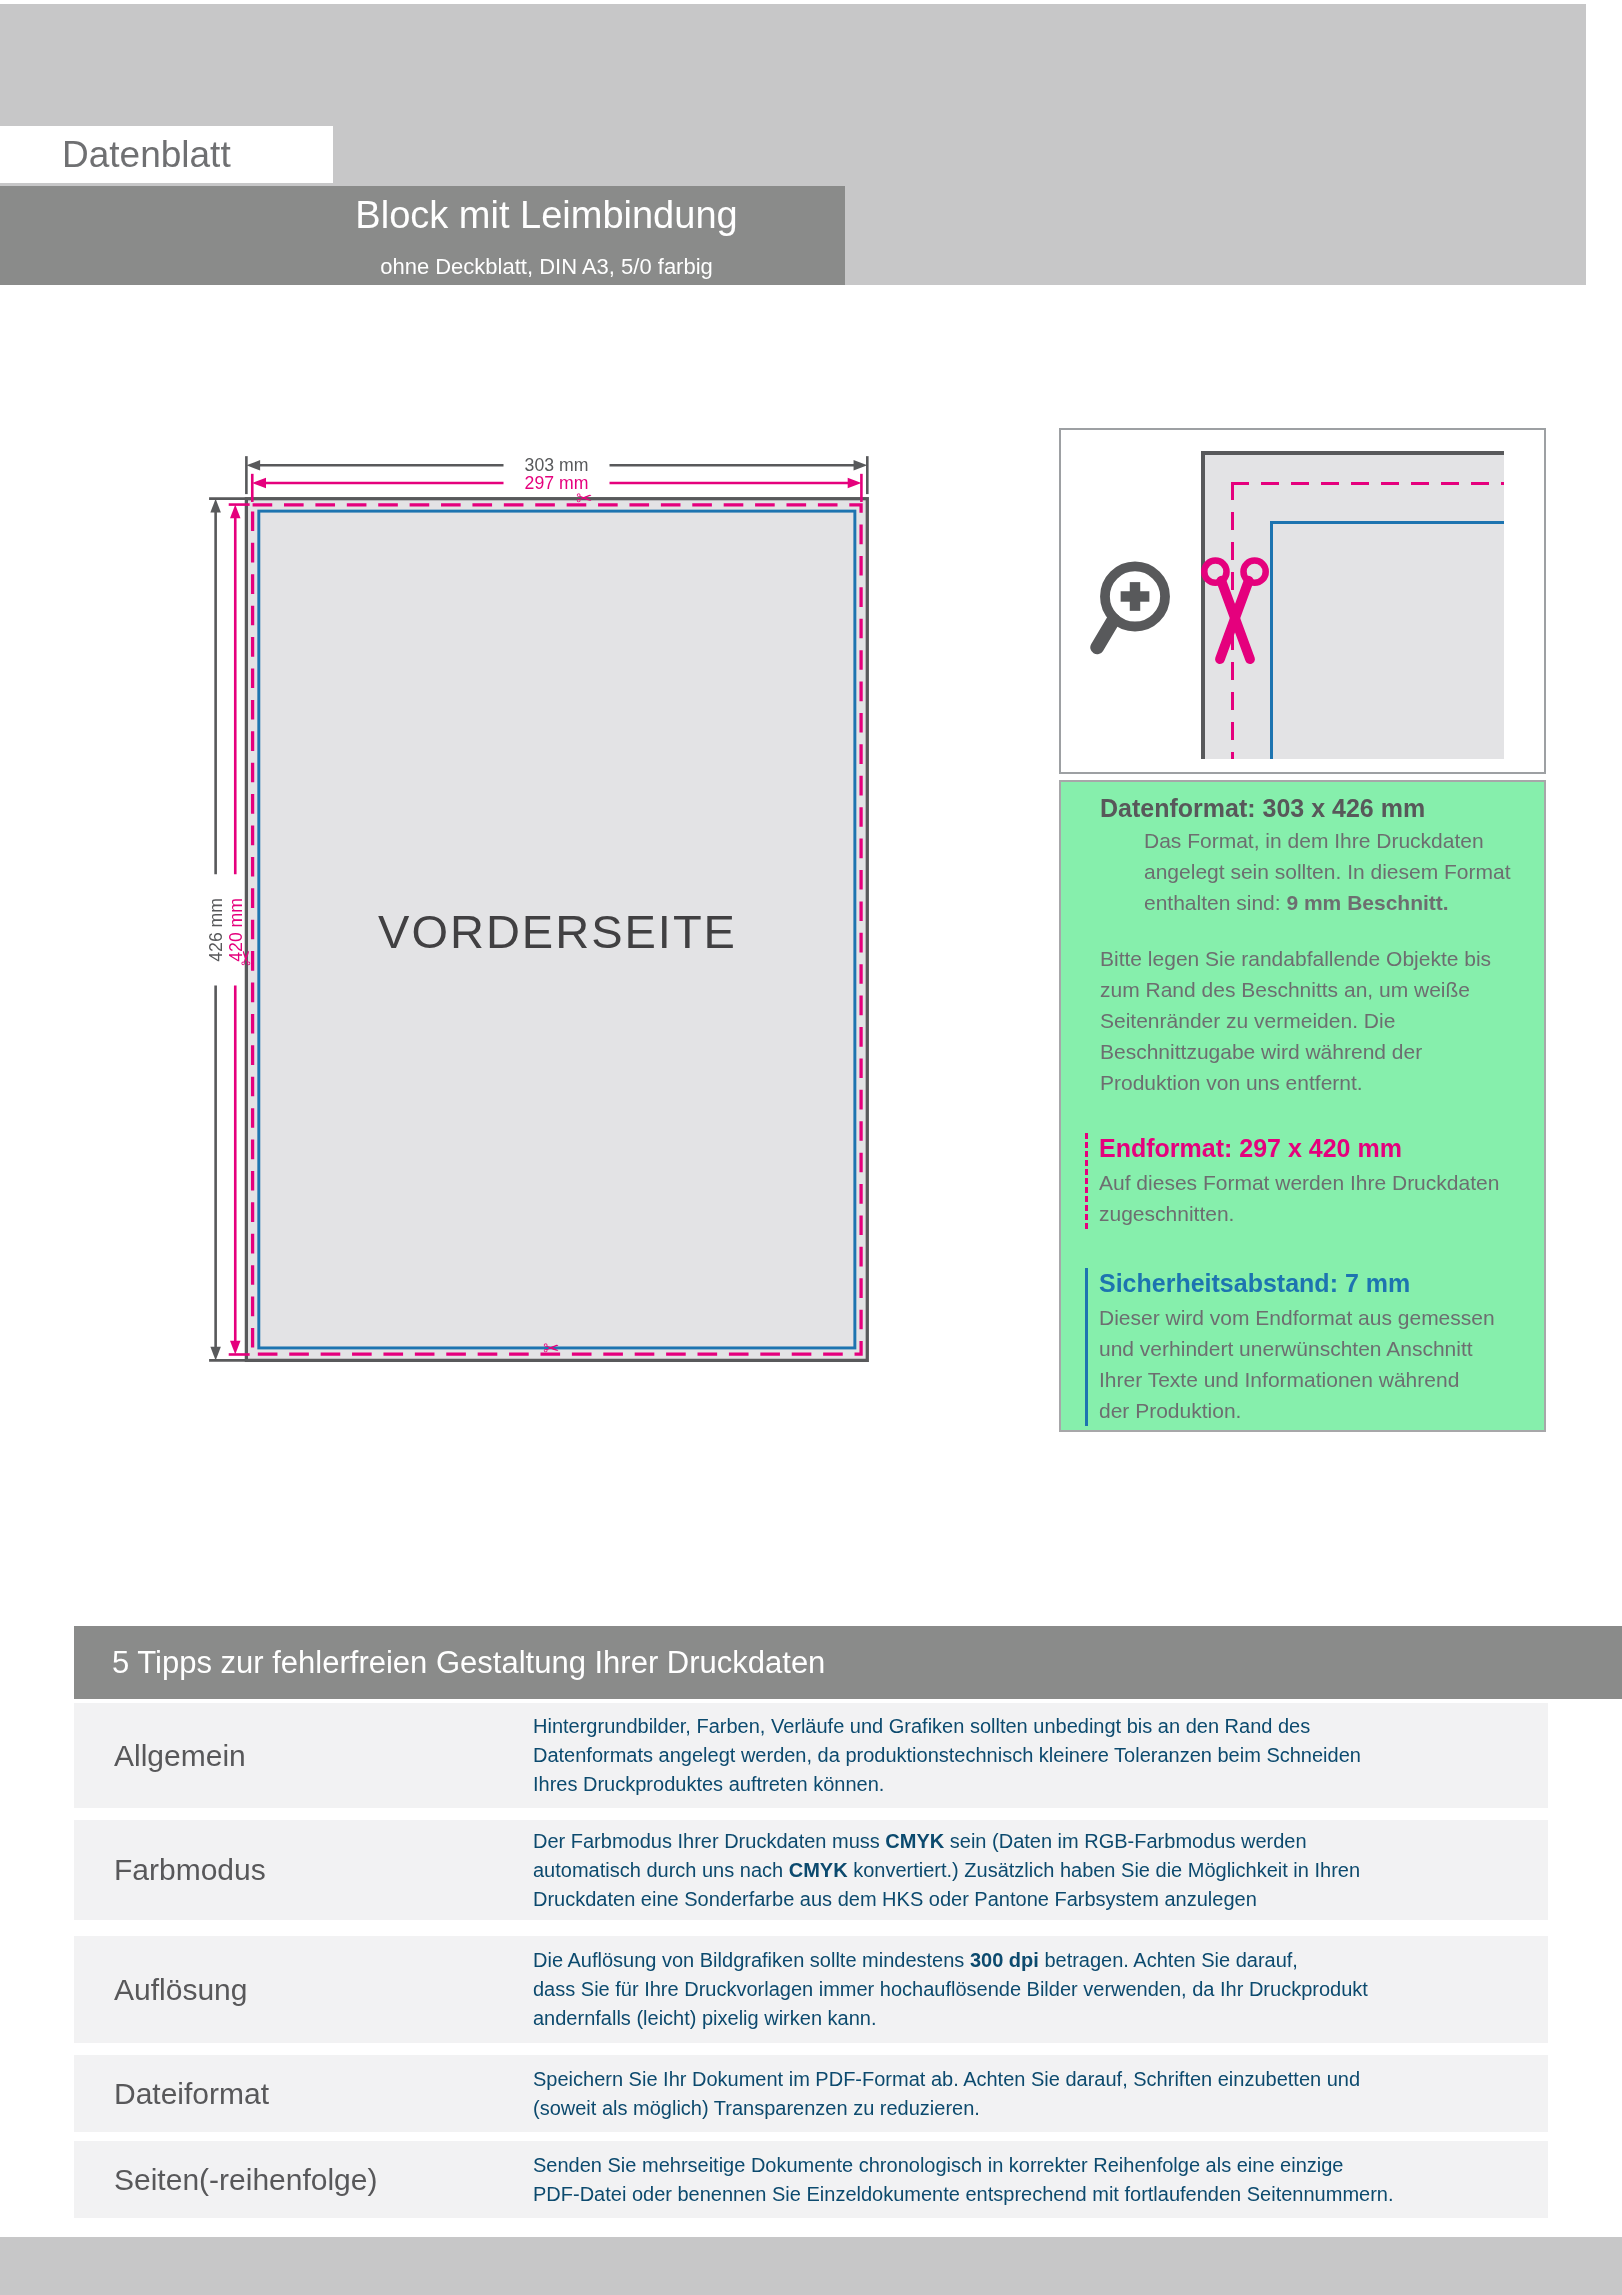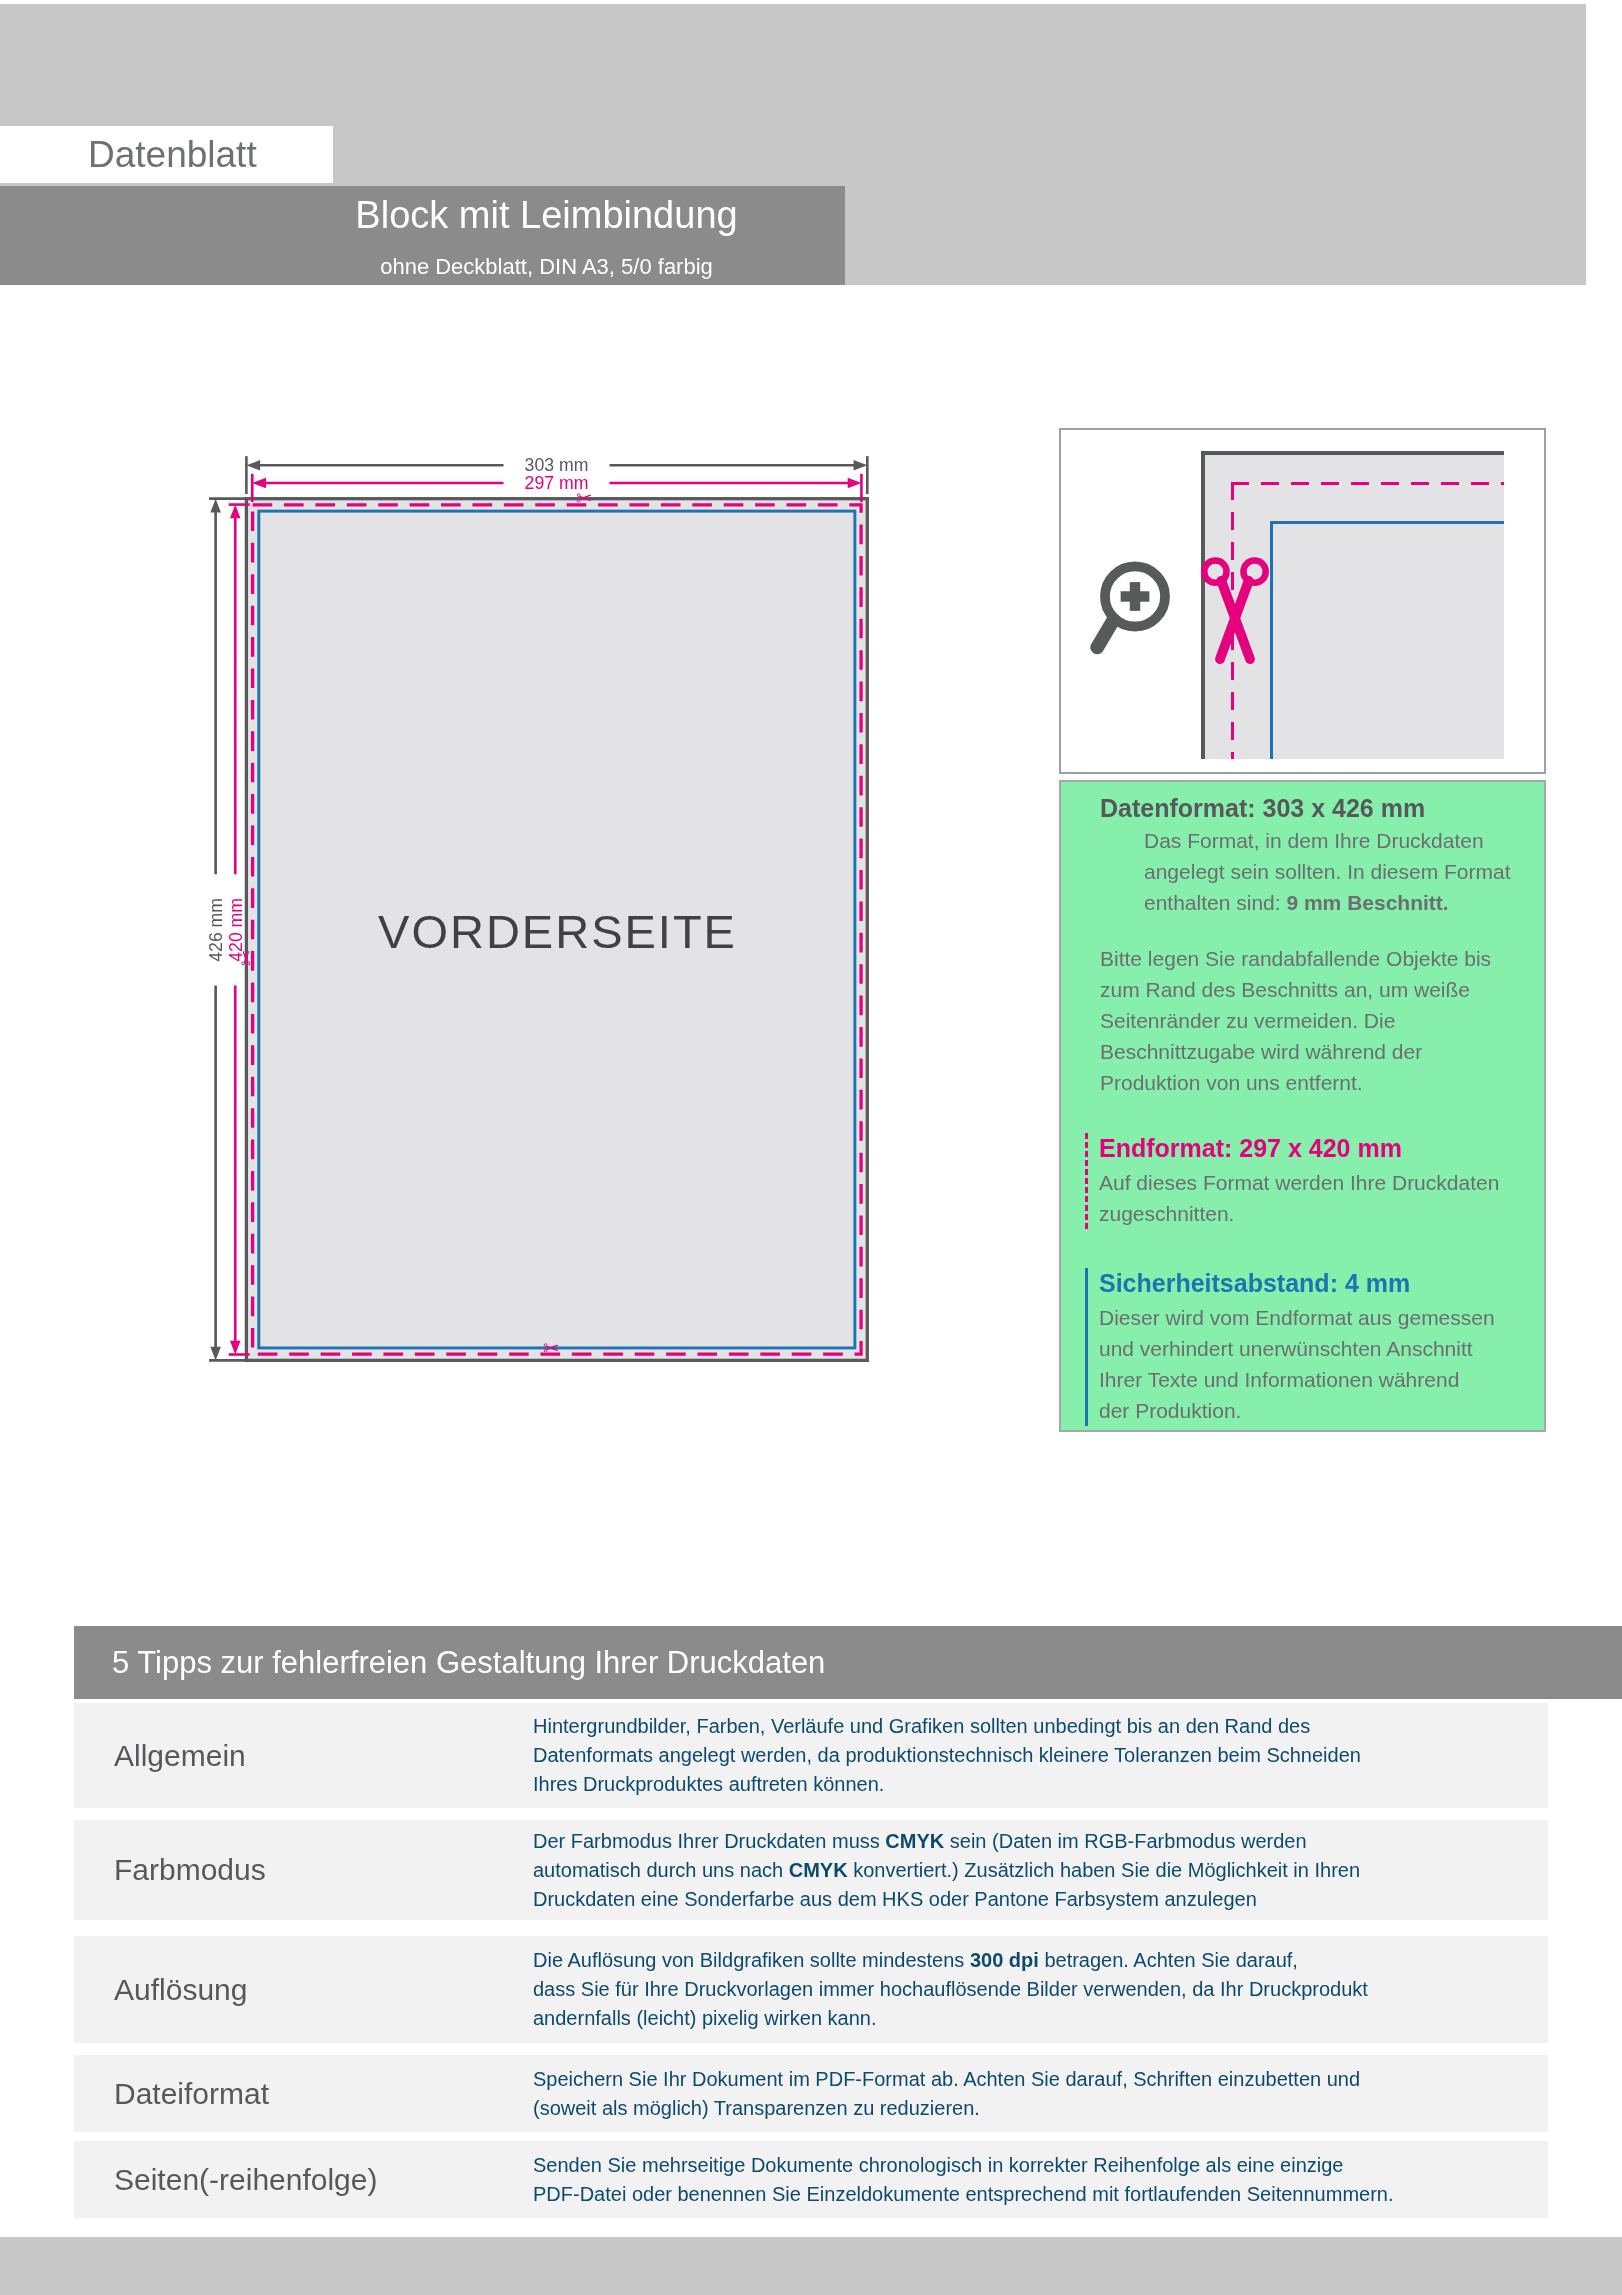--- a/index.html
+++ b/index.html
@@ -3,21 +3,21 @@
 <meta charset="utf-8">
 <style>
   html,body{margin:0;padding:0;background:#ffffff;}
   .page{position:relative;width:1623px;height:2295px;background:#ffffff;overflow:hidden;
         font-family:"Liberation Sans", sans-serif;}
   .abs{position:absolute;}
 
   
   .top-gray{left:0;top:3.9px;width:1586px;height:281px;background:#c7c7c8;}
   .eyebrow-box{left:0;top:126px;width:333px;height:57px;background:#ffffff;}
-  .eyebrow-box span{display:block;padding-left:88px;line-height:57px;font-size:37px;color:#6f7072;border-radius:21px;}
+  .eyebrow-box span{display:block;padding-left:62px;line-height:57px;font-size:37px;color:#6f7072;border-radius:21px;}
   .title-bar{left:0;top:186px;width:845px;height:99px;background:#8a8b8a;}
   .title-inner{left:249px;top:194px;width:595px;text-align:center;color:#ffffff;}
   .main-title{font-size:38px;line-height:43px;}
   .sub-title{font-size:22px;line-height:25px;margin-top:17px;}
 
   
   .diagram-svg{left:196px;top:452px;}
   .vorderseite{left:247px;top:904px;width:621px;text-align:center;
                font-size:47px;letter-spacing:2px;color:#414042;}
   .mini-scissors{color:#e5007d;font-size:19.6px;line-height:19.6px;}
@@ -174,21 +174,21 @@
 Beschnittzugabe wird während der
 Produktion von uns entfernt.</span></div>
 
     <div class="abs ip-sec ip-endformat">
       <div class="ip-h magenta">Endformat: 297 x 420 mm</div>
       <div class="ip-p"><span>Auf dieses Format werden Ihre Druckdaten
 zugeschnitten.</span></div>
     </div>
 
     <div class="abs ip-sec ip-sicherheit">
-      <div class="ip-h blue">Sicherheitsabstand: 4 mm</div>
+      <div class="ip-h blue">Sicherheitsabstand: 7 mm</div>
       <div class="ip-p"><span>Dieser wird vom Endformat aus gemessen
 und verhindert unerwünschten Anschnitt
 Ihrer Texte und Informationen während
 der Produktion.</span></div>
     </div>
   </div>
 
   <div class="abs tips-bar">
     <span>5 Tipps zur fehlerfreien Gestaltung Ihrer Druckdaten</span>
   </div>

